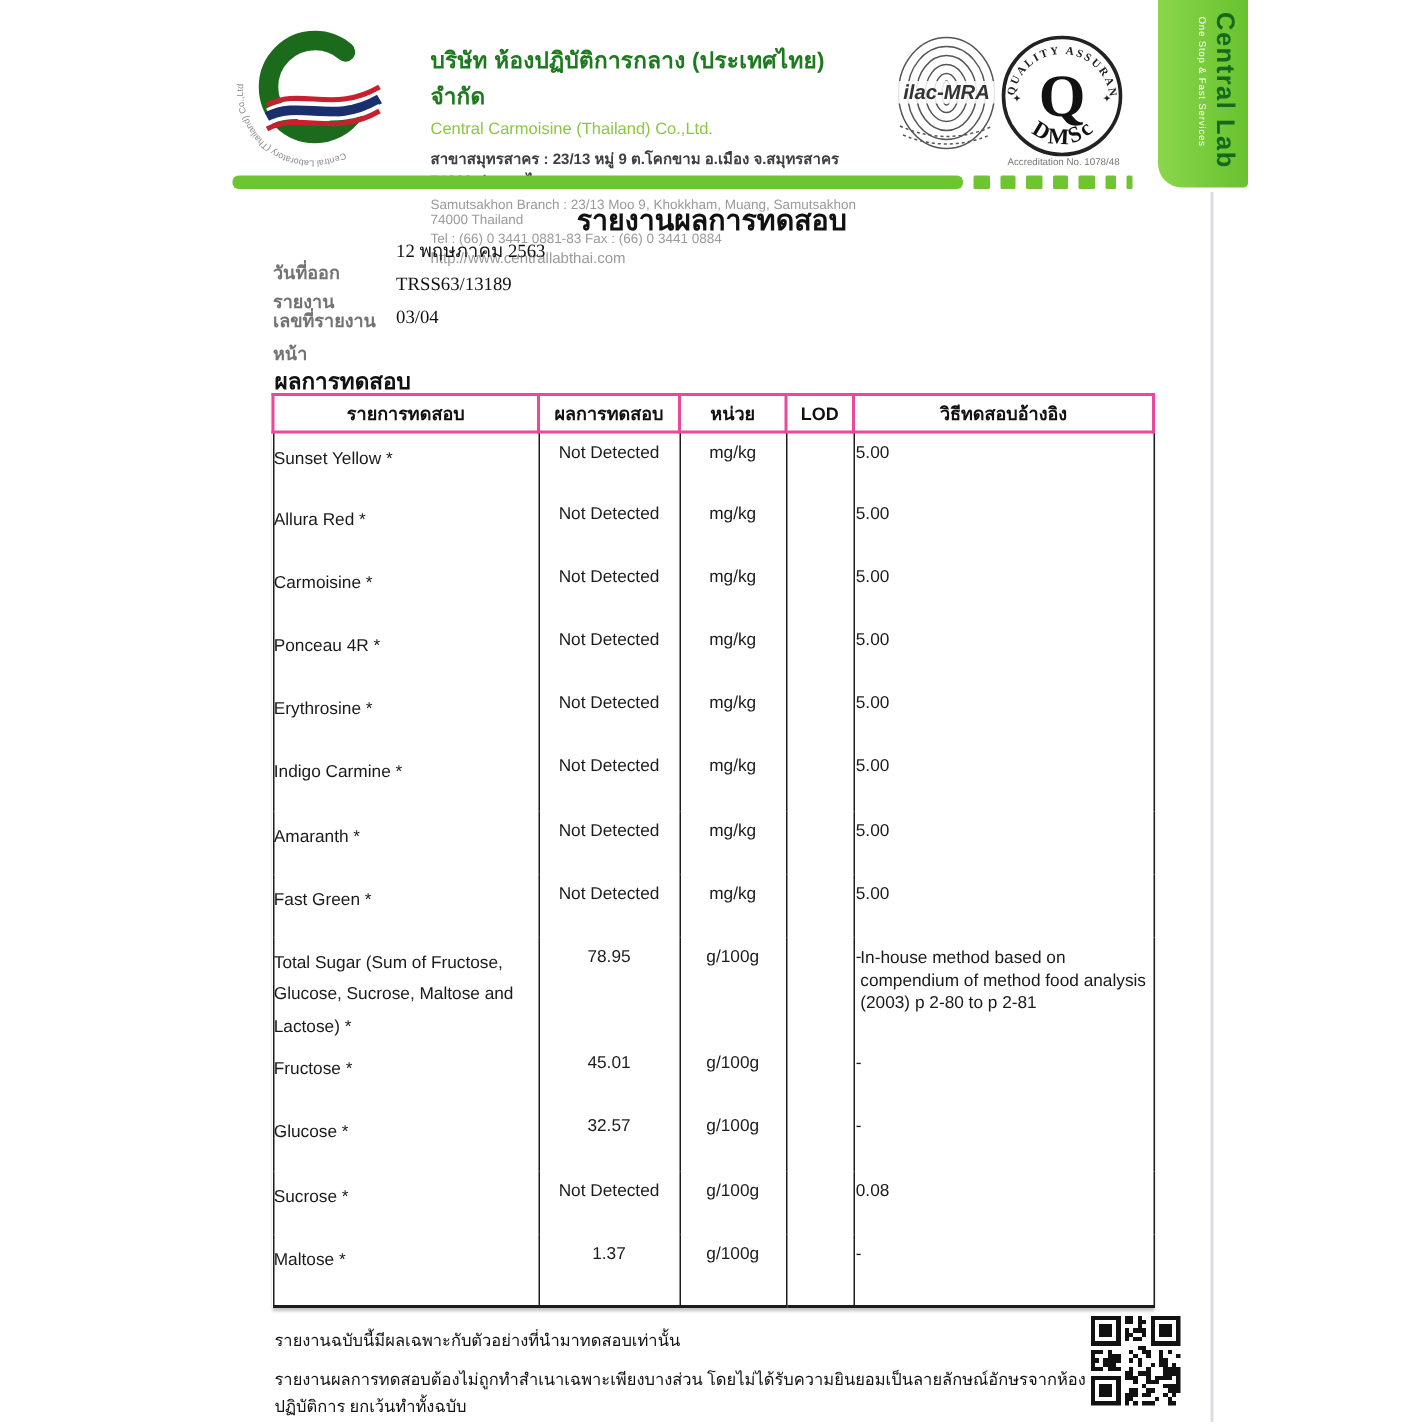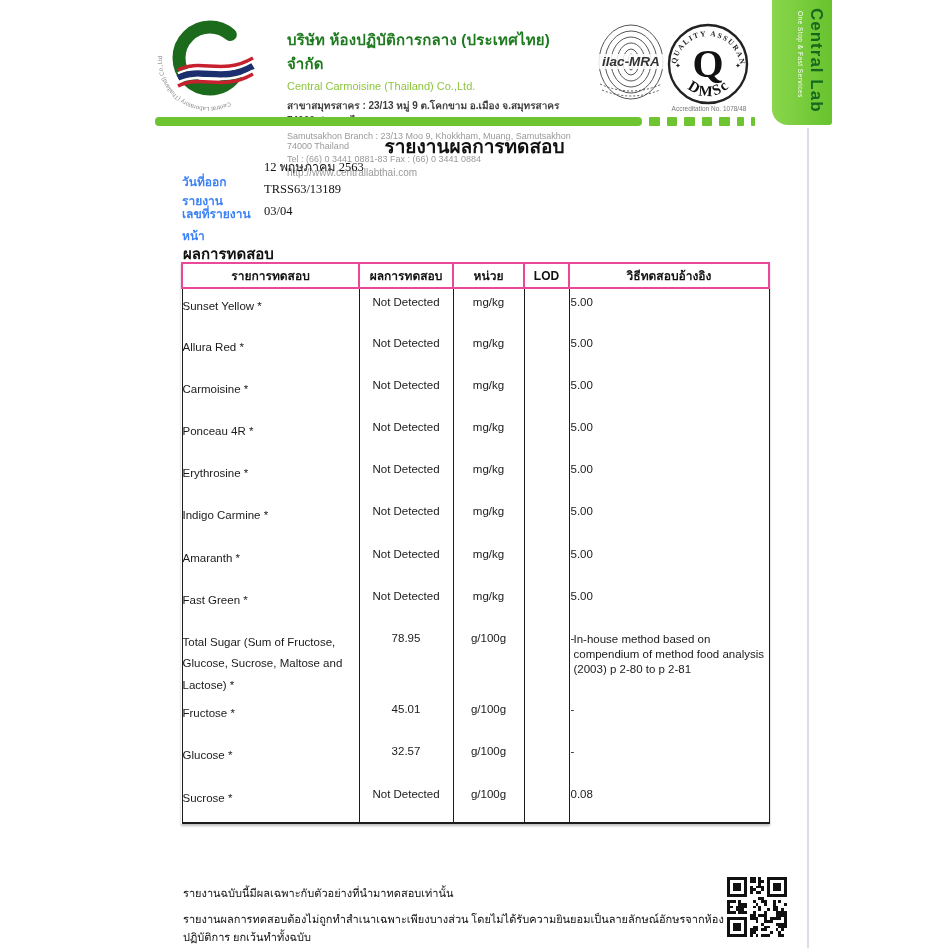--- a/index.html
+++ b/index.html
@@ -39,21 +39,21 @@
 
   #docedge { position:absolute; left:807px; top:128px; width:2px; height:820px;
              background:#dcdce6; }
 
   
   #rtitle { position:absolute; left:181px; top:131px; width:587px; text-align:center;
             font-size:19px; font-weight:bold; color:#111;
             font-family:"Liberation Serif", serif; }
   #meta { position:absolute; left:182px; top:156px; font-family:"Liberation Serif", serif; }
   .meta-row { display:flex; height:22px; align-items:center; }
-  .meta-label { width:82px; font-size:12px; font-weight:bold; color:#3b82f6;margin-top:48px; }
+  .meta-label { width:82px; font-size:12px; font-weight:bold; color:#737373;margin-top:48px; }
   .meta-value { font-size:12.5px; color:#111; }
 
   #section-title { position:absolute; left:183px; top:242px; font-size:15px;
                    font-weight:bold; color:#111; }
 
   
   #rtable { position:absolute; left:181px; top:262px; width:587px;
             border-collapse:collapse; table-layout:fixed;
             box-shadow:0 2px 2px rgba(0,0,0,.25); }
   #rtable th { border:2px solid #ec4899; font-size:12px; font-weight:bold;
@@ -269,20 +269,27 @@
           <td class="c-result">32.57</td>
           <td class="c-unit">g/100g</td>
           <td class="c-lod">-</td>
           <td class="c-method"></td>
         </tr>
         <tr style="height: 42px;">
           <td class="c-name">Sucrose  *</td>
           <td class="c-result">Not Detected</td>
           <td class="c-unit">g/100g</td>
           <td class="c-lod">0.08</td>
+          <td class="c-method"></td>
+        </tr>
+        <tr style="height: 48px;">
+          <td class="c-name">Maltose  *</td>
+          <td class="c-result">1.37</td>
+          <td class="c-unit">g/100g</td>
+          <td class="c-lod">-</td>
           <td class="c-method"></td>
         </tr>
       </tbody>
   </table>
 
   <div id="footer">
     <div class="note1">รายงานฉบับนี้มีผลเฉพาะกับตัวอย่างที่นำมาทดสอบเท่านั้น</div>
     <div class="note2">รายงานผลการทดสอบต้องไม่ถูกทำสำเนาเฉพาะเพียงบางส่วน โดยไม่ได้รับความยินยอมเป็นลายลักษณ์อักษรจากห้องปฏิบัติการ ยกเว้นทำทั้งฉบับ</div>
 
   </div>

